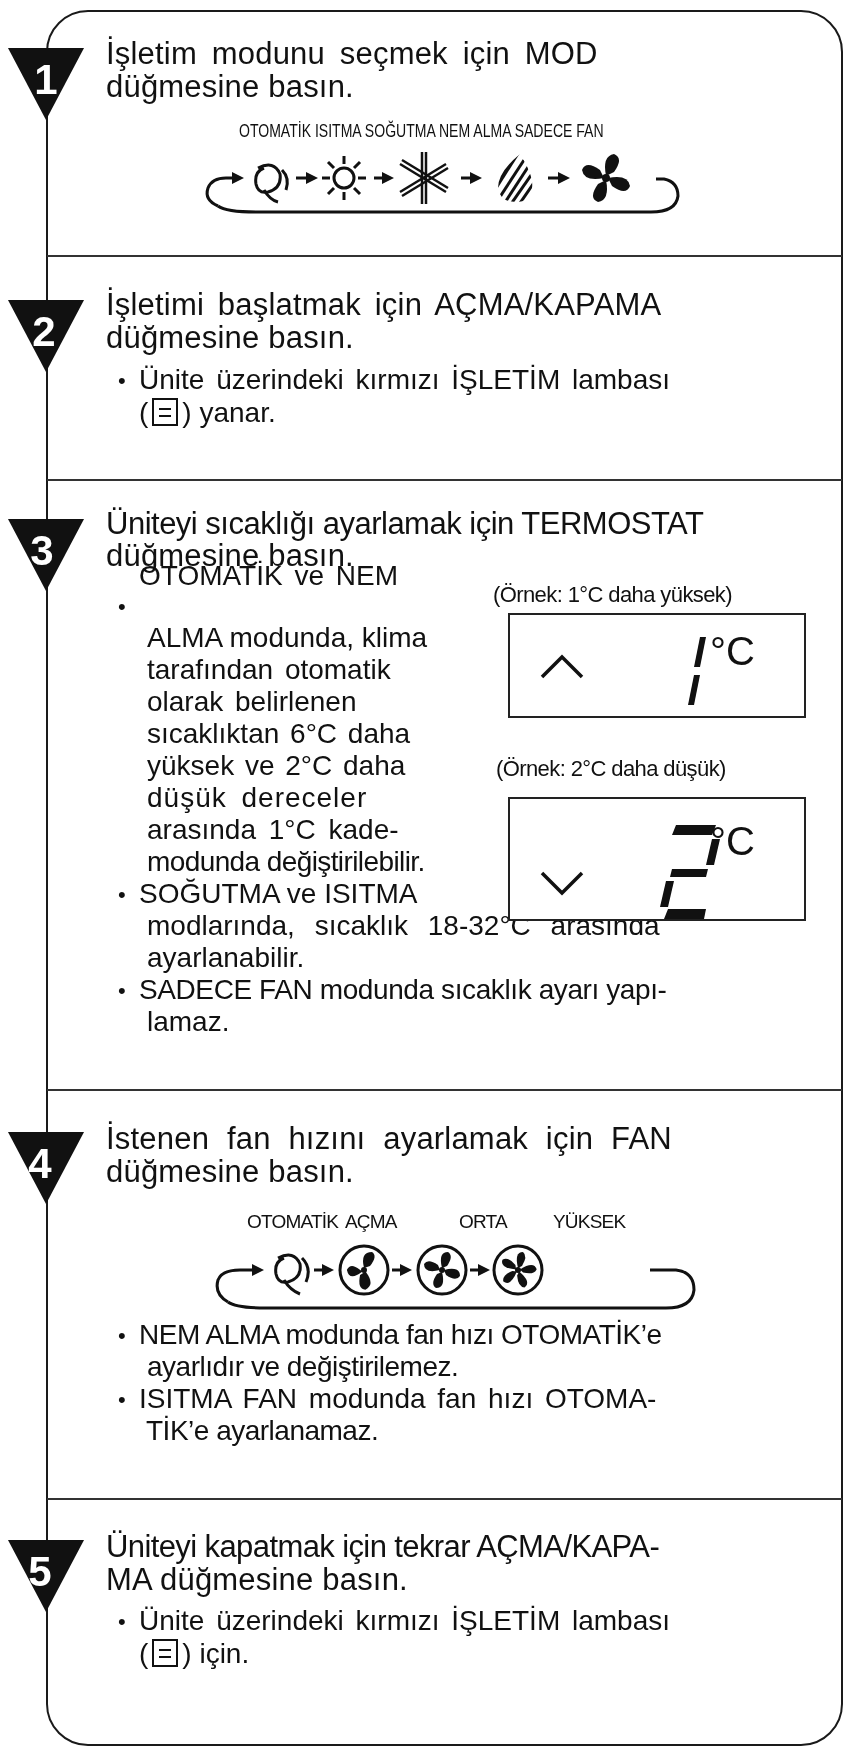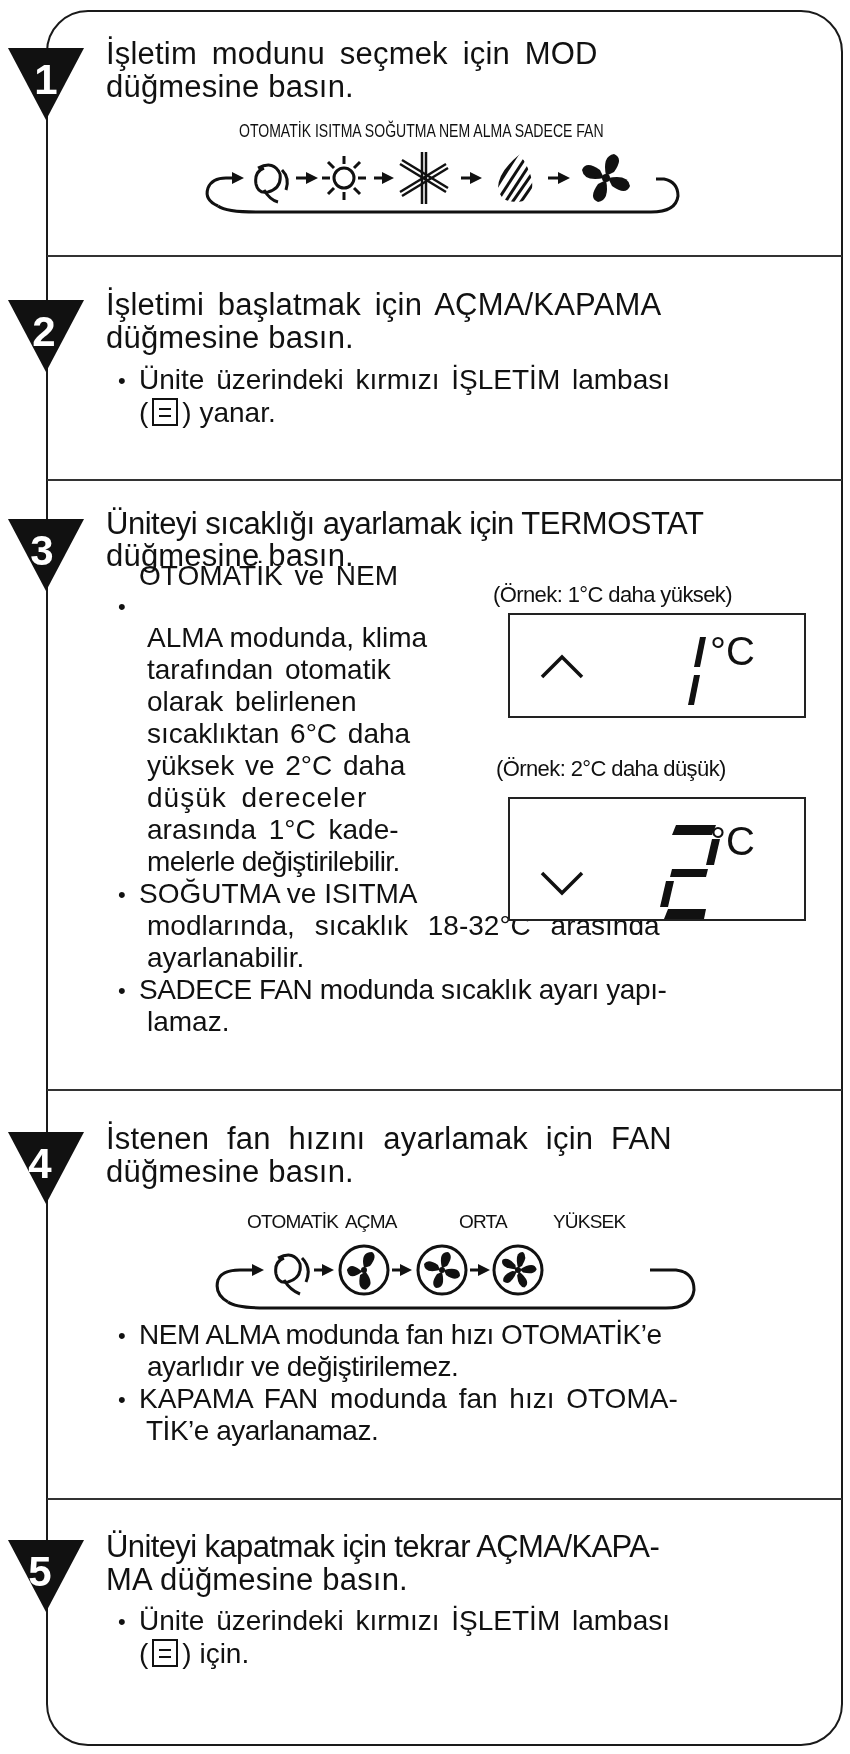--- a/index.html
+++ b/index.html
@@ -138,21 +138,21 @@
 
   <div class="bullet" style="left:118px;top:594px">•</div>
   <div class="line b" style="left:139px;top:562px;word-spacing:4px">OTOMATİK  ve  NEM</div>
   <div class="line b" style="left:147px;top:624px">ALMA modunda, klima</div>
   <div class="line b" style="left:147px;top:656px;word-spacing:4px">tarafından  otomatik</div>
   <div class="line b" style="left:147px;top:688px;word-spacing:4px">olarak  belirlenen</div>
   <div class="line b" style="left:147px;top:720px;word-spacing:3px">sıcaklıktan  6°C  daha</div>
   <div class="line b" style="left:147px;top:752px;word-spacing:3px">yüksek  ve  2°C  daha</div>
   <div class="line b" style="left:147px;top:784px;word-spacing:6px;letter-spacing:1px">düşük  dereceler</div>
   <div class="line b" style="left:147px;top:816px;word-spacing:5px">arasında  1°C  kade-</div>
-  <div class="line b" style="left:147px;top:848px;letter-spacing:-0.6px">melerle değiştirilebilir.</div>
+  <div class="line b" style="left:147px;top:848px;letter-spacing:-0.6px">modunda değiştirilebilir.</div>
 
   <div class="bullet" style="left:118px;top:882px">•</div>
   <div class="line b" style="left:139px;top:880px">SOĞUTMA ve ISITMA</div>
   <div class="line b" style="left:147px;top:912px;word-spacing:12px">modlarında,  sıcaklık  18-32°C  arasında</div>
   <div class="line b" style="left:147px;top:944px">ayarlanabilir.</div>
 
   <div class="bullet" style="left:118px;top:978px">•</div>
   <div class="line b" style="left:139px;top:976px;letter-spacing:-0.4px">SADECE FAN modunda sıcaklık ayarı yapı-</div>
   <div class="line b" style="left:147px;top:1008px">lamaz.</div>
 
@@ -241,21 +241,21 @@
       <path d="M 0 -2 Q -4 -18 5 -18 Q 10 -14 4 -4 Z" transform="rotate(144)"></path>
       <path d="M 0 -2 Q -4 -18 5 -18 Q 10 -14 4 -4 Z" transform="rotate(216)"></path>
       <path d="M 0 -2 Q -4 -18 5 -18 Q 10 -14 4 -4 Z" transform="rotate(288)"></path>
     </g>
   </svg>
 
   <div class="bullet" style="left:118px;top:1323px">•</div>
   <div class="line b" style="left:139px;top:1321px;letter-spacing:-0.5px">NEM ALMA modunda fan hızı OTOMATİK’e</div>
   <div class="line b" style="left:147px;top:1353px;letter-spacing:-0.5px">ayarlıdır ve değiştirilemez.</div>
   <div class="bullet" style="left:118px;top:1387px">•</div>
-  <div class="line b" style="left:139px;top:1385px;word-spacing:4px">KAPAMA  FAN  modunda  fan  hızı  OTOMA-</div>
+  <div class="line b" style="left:139px;top:1385px;word-spacing:4px">ISITMA  FAN  modunda  fan  hızı  OTOMA-</div>
   <div class="line b" style="left:146px;top:1417px;letter-spacing:-0.5px">TİK’e ayarlanamaz.</div>
 </section>
 
 <section>
   <div class="badge" style="top:1536px">
     <svg viewBox="0 0 80 80">
         <polygon points="2,4 78,4 40,76" fill="#111"></polygon>
       <text x="34" y="50" text-anchor="middle" font-size="42" font-weight="bold" fill="#fff" font-family="Liberation Sans, sans-serif">5</text>
       </svg>
   </div>

